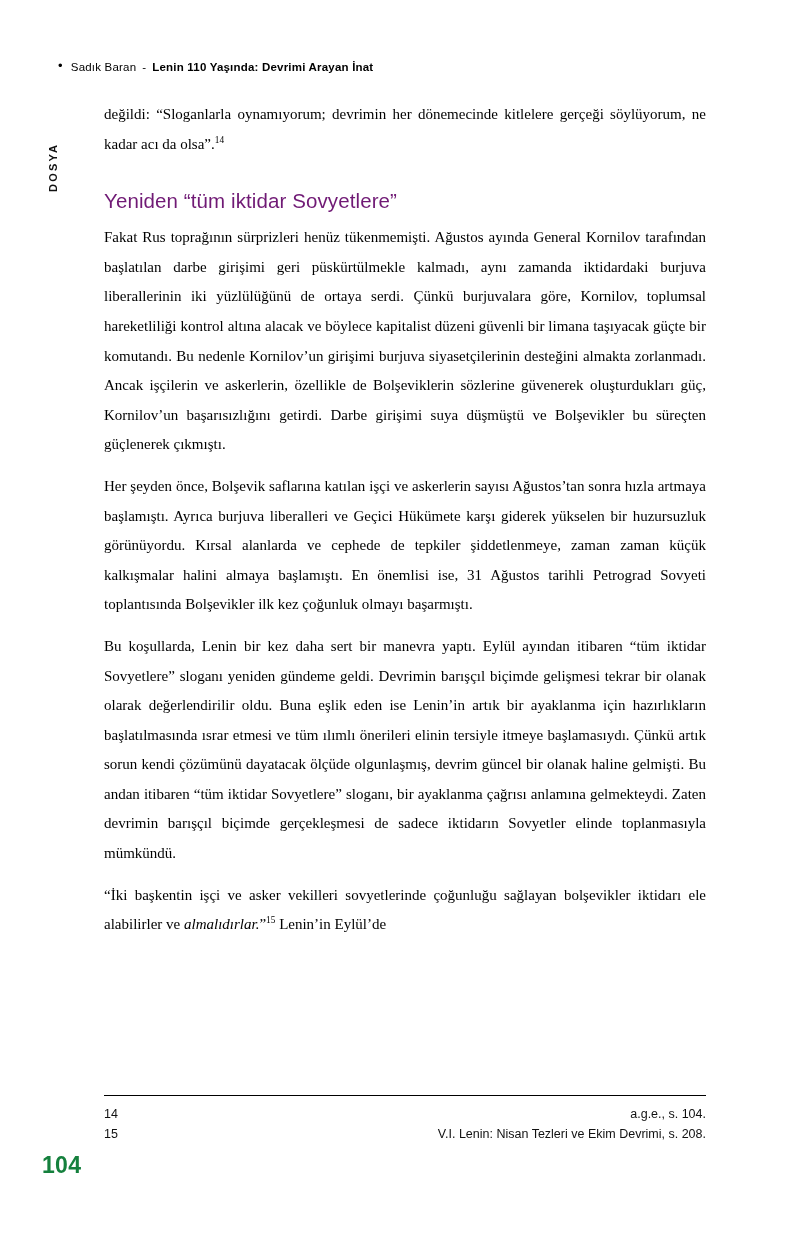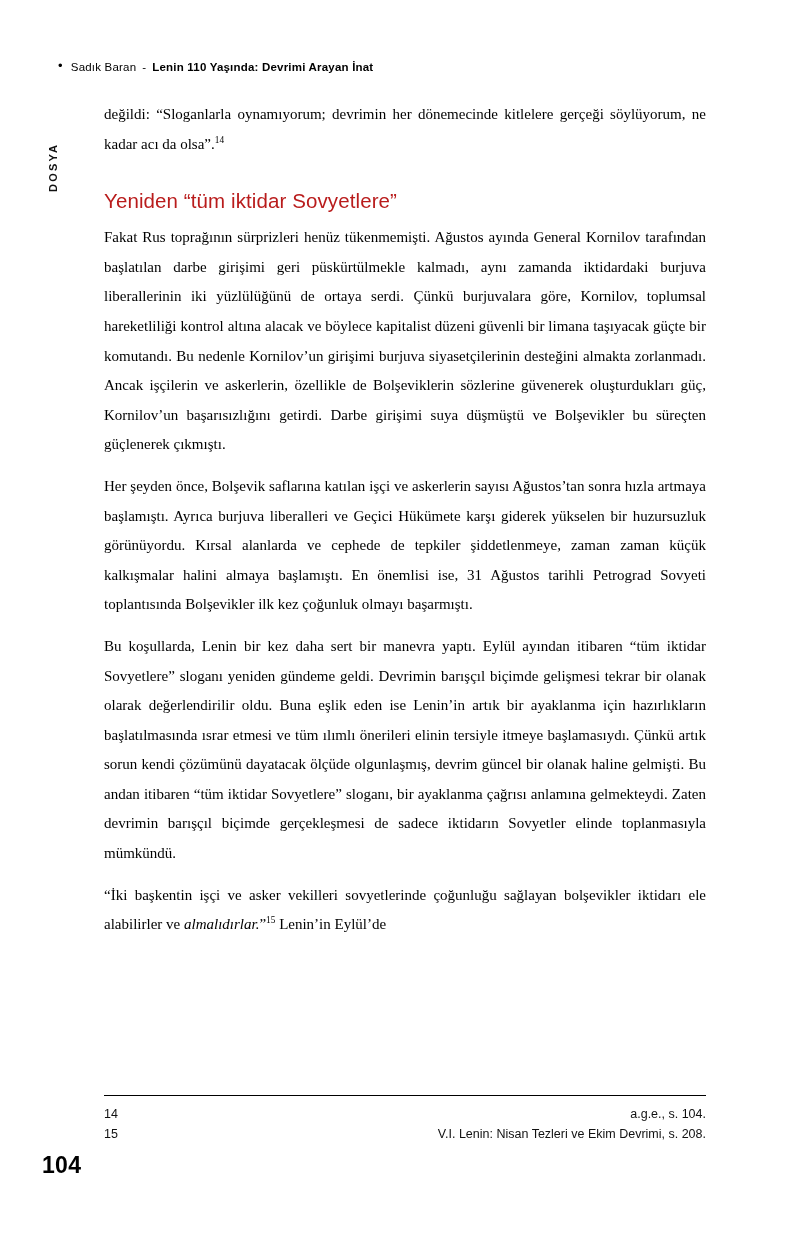--- a/index.html
+++ b/index.html
@@ -88,21 +88,21 @@
   p.body + p.body {
     margin-top: 12px;
   }
 
   h2.section {
     font-family: "Liberation Sans", sans-serif;
     font-size: 20.5px;
     font-weight: 400;
     letter-spacing: 0.1px;
     margin: 30px 0 10px 0;
-    color: #b91c1c;
+    color: #701a75;
   }
 
   .sup {
     font-size: 0.62em;
     vertical-align: super;
     line-height: 0;
   }
 
   em.italic {
     font-style: italic;
@@ -138,21 +138,21 @@
   }
 
   
   .folio {
     position: absolute;
     left: 42px;
     top: 1152px;
     font-family: "Liberation Sans", sans-serif;
     font-size: 23px;
     font-weight: 700;
-    color: #000000;
+    color: #15803d;
     letter-spacing: 0.3px;
   }
 </style>
 </head>
 <body>
 
 <div class="page">
 
   <div class="running-head">
     <span class="bullet">•</span>

